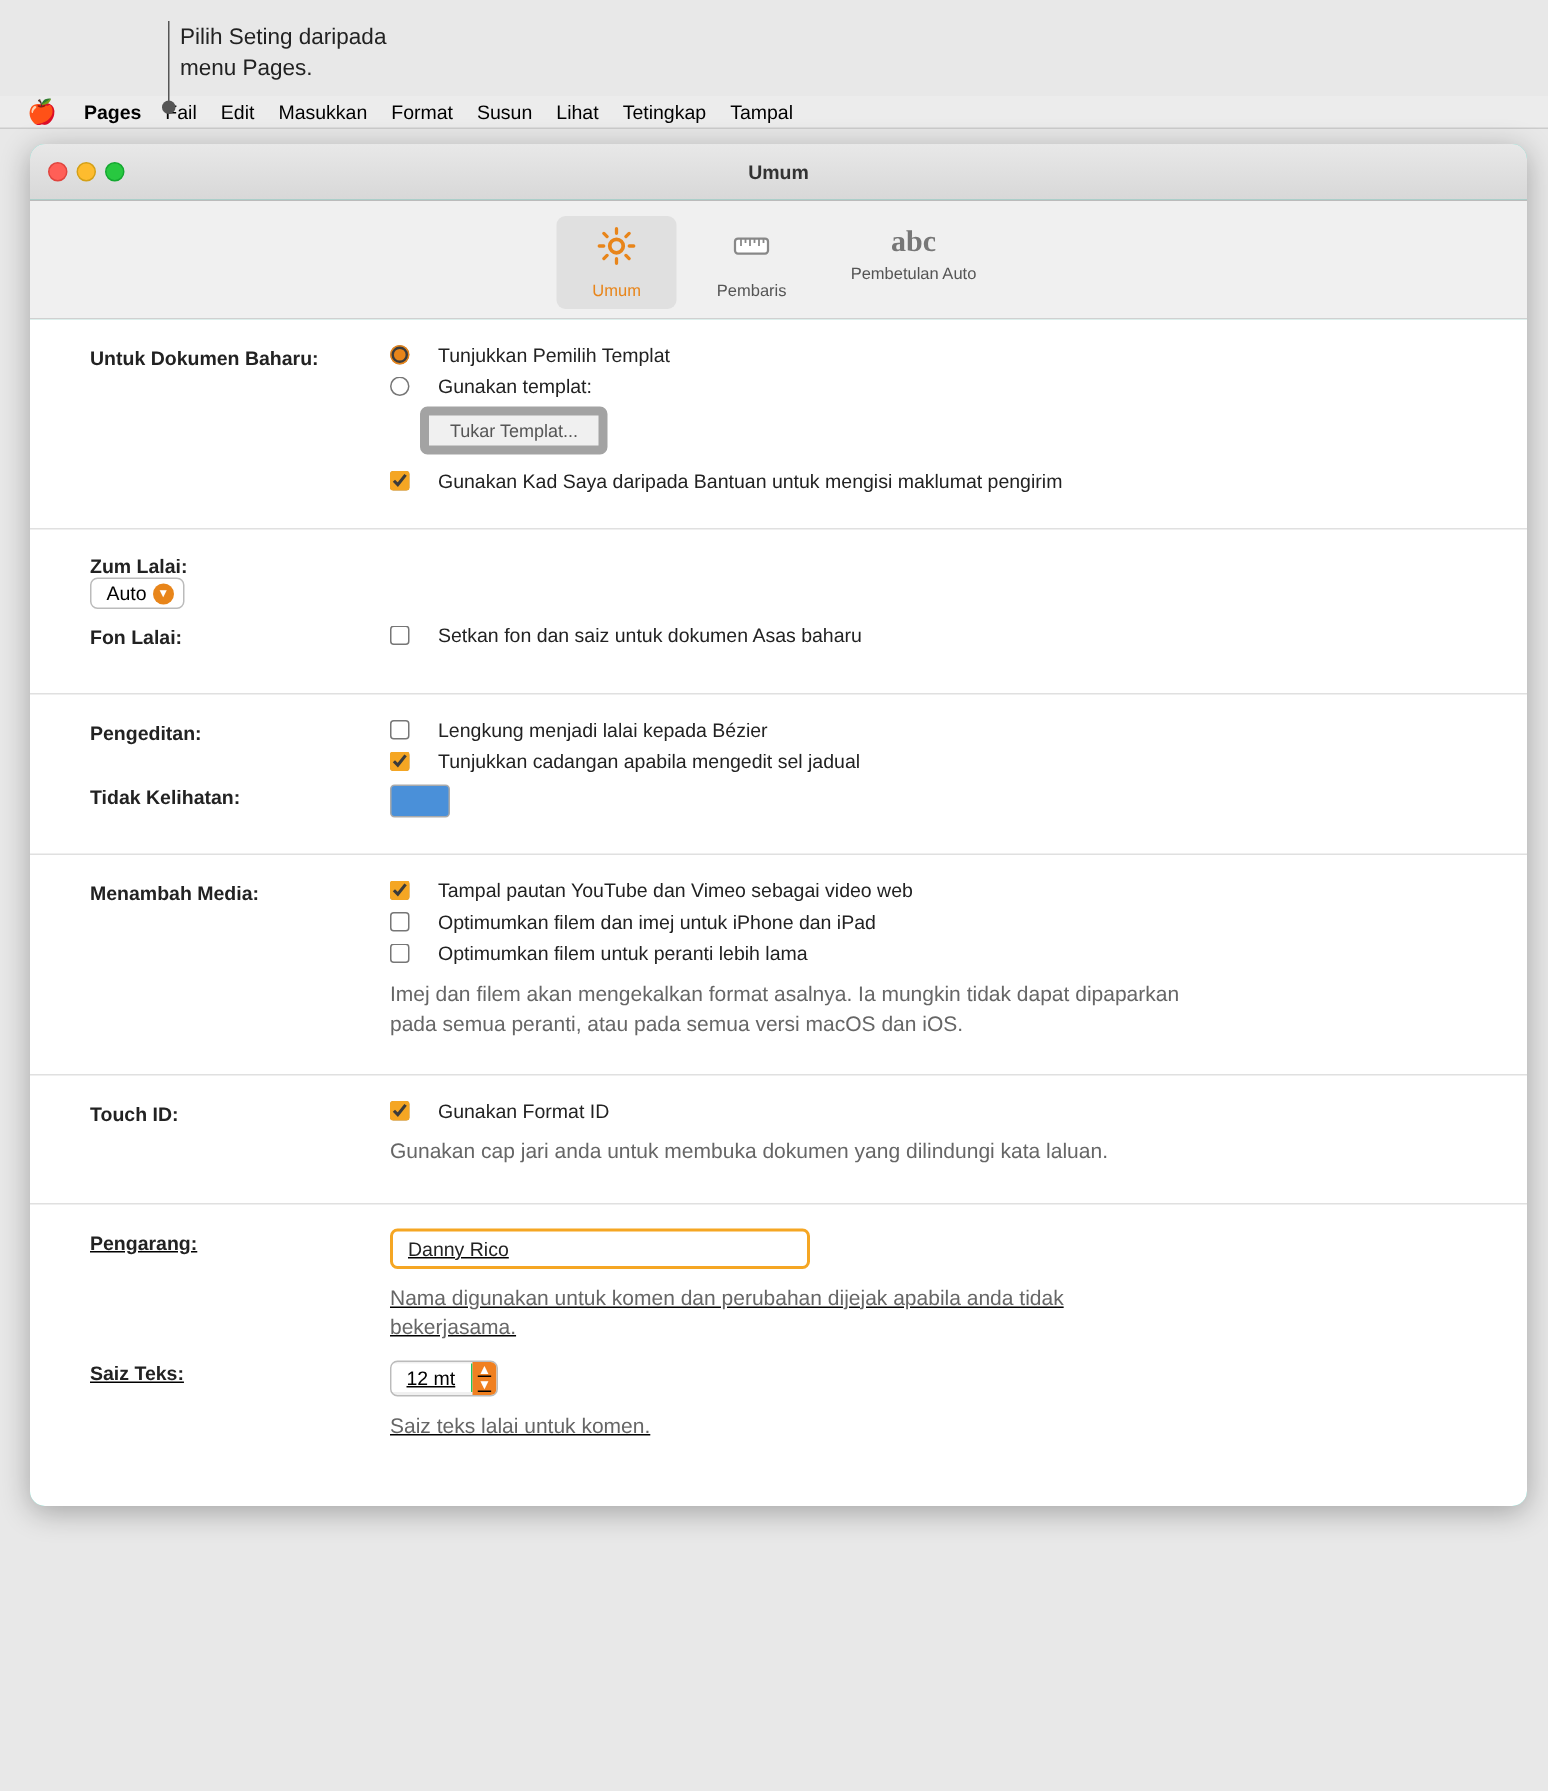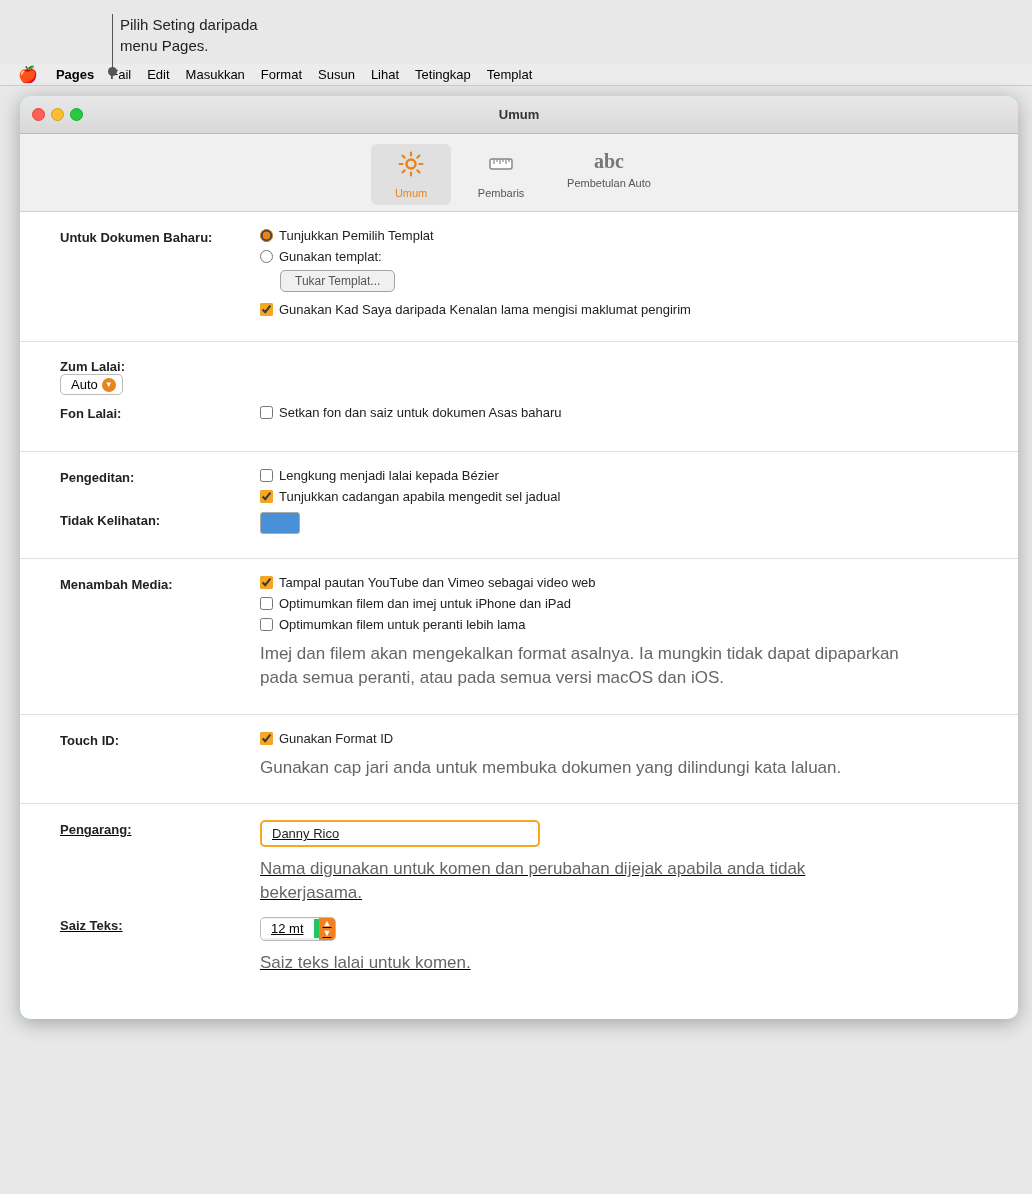--- a/index.html
+++ b/index.html
@@ -176,39 +176,39 @@
       flex: 1;
       display: flex;
       flex-direction: column;
       gap: 6px;
     }
 
     
     .option-row {
       display: flex;
       align-items: center;
-      gap: 6px;
+      gap: 19px;
       font-size: 13px;
       color: #222;
     }
     .option-row input[type="radio"],
     .option-row input[type="checkbox"] {
       margin: 0;
       accent-color: #e8851a;
     }
     .option-row input[type="checkbox"] {
       accent-color: #f5a623;
     }
 
     
     .btn-secondary {
       font-size: 12px;
       color: #555;
       background: #f0f0f0;
-      border: 1px solid #a3a3a3;
+      border: 6px solid #a3a3a3;
       border-radius: 5px;
       padding: 3px 14px;
       cursor: pointer;
       align-self: flex-start;
     }
 
     
     .dropdown-row {
       display: flex;
       align-items: center;
@@ -243,21 +243,21 @@
       width: 40px;
       height: 22px;
       background: #4a90d9;
       border-radius: 3px;
       border: 1px solid #aaa;
       cursor: pointer;
     }
 
     
     .desc-text {
-      font-size: 17px;
+      font-size: 14px;
       color: #666;
       line-height: 1.4;
       margin-top: 4px;
     }
 
     
     .author-input {
       border: 2px solid #f5a623;
       border-radius: 5px;
       padding: 4px 10px;
@@ -273,21 +273,21 @@
       display: flex;
       align-items: center;
       background: #f0f0f0;
       border: 1px solid #bbb;
       border-radius: 5px;
       overflow: hidden;
     }
     .stepper-orange .sval {
       padding: 2px 10px;
       font-size: 13px;
-      border-right: 5px solid #22c55e;
+      border-right: 1px solid #22c55e;
       background: white;
     }
     .stepper-orange .sarrows {
       display: flex;
       flex-direction: column;
       background: #f08020;
       padding: 1px 4px;
     }
     .stepper-orange .sarrow {
       color: white;
@@ -310,21 +310,21 @@
 <div class="menu-bar">
   <div class="menu-bar-item apple">🍎</div>
   <div class="menu-bar-item active">Pages</div>
   <div class="menu-bar-item">Fail</div>
   <div class="menu-bar-item">Edit</div>
   <div class="menu-bar-item">Masukkan</div>
   <div class="menu-bar-item">Format</div>
   <div class="menu-bar-item">Susun</div>
   <div class="menu-bar-item">Lihat</div>
   <div class="menu-bar-item">Tetingkap</div>
-  <div class="menu-bar-item">Templat</div>
+  <div class="menu-bar-item">Tampal</div>
 </div>
 
 <div class="window">
 
   <div class="title-bar">
     <div class="traffic-lights">
       <div class="traffic-light tl-close"></div>
       <div class="traffic-light tl-min"></div>
       <div class="traffic-light tl-max"></div>
     </div>
@@ -376,21 +376,21 @@
           </div>
           <div class="option-row">
             <input type="radio" name="templat" style="">
             <span>Gunakan templat:</span>
           </div>
           <div style="margin-left: 20px;">
             <button class="btn-secondary">Tukar Templat...</button>
           </div>
           <div class="option-row" style="margin-top:4px;">
             <input type="checkbox" checked="" style="">
-            <span>Gunakan Kad Saya daripada Kenalan lama mengisi maklumat pengirim</span>
+            <span>Gunakan Kad Saya daripada Bantuan untuk mengisi maklumat pengirim</span>
           </div>
         </div>
       </div>
     </div>
 
     <div class="section">
       <div class="form-row" style="margin-bottom:10px;flex-direction:column;">
         <div class="form-label">Zum Lalai:</div>
         <div class="form-content">
           <div class="dropdown-row">

